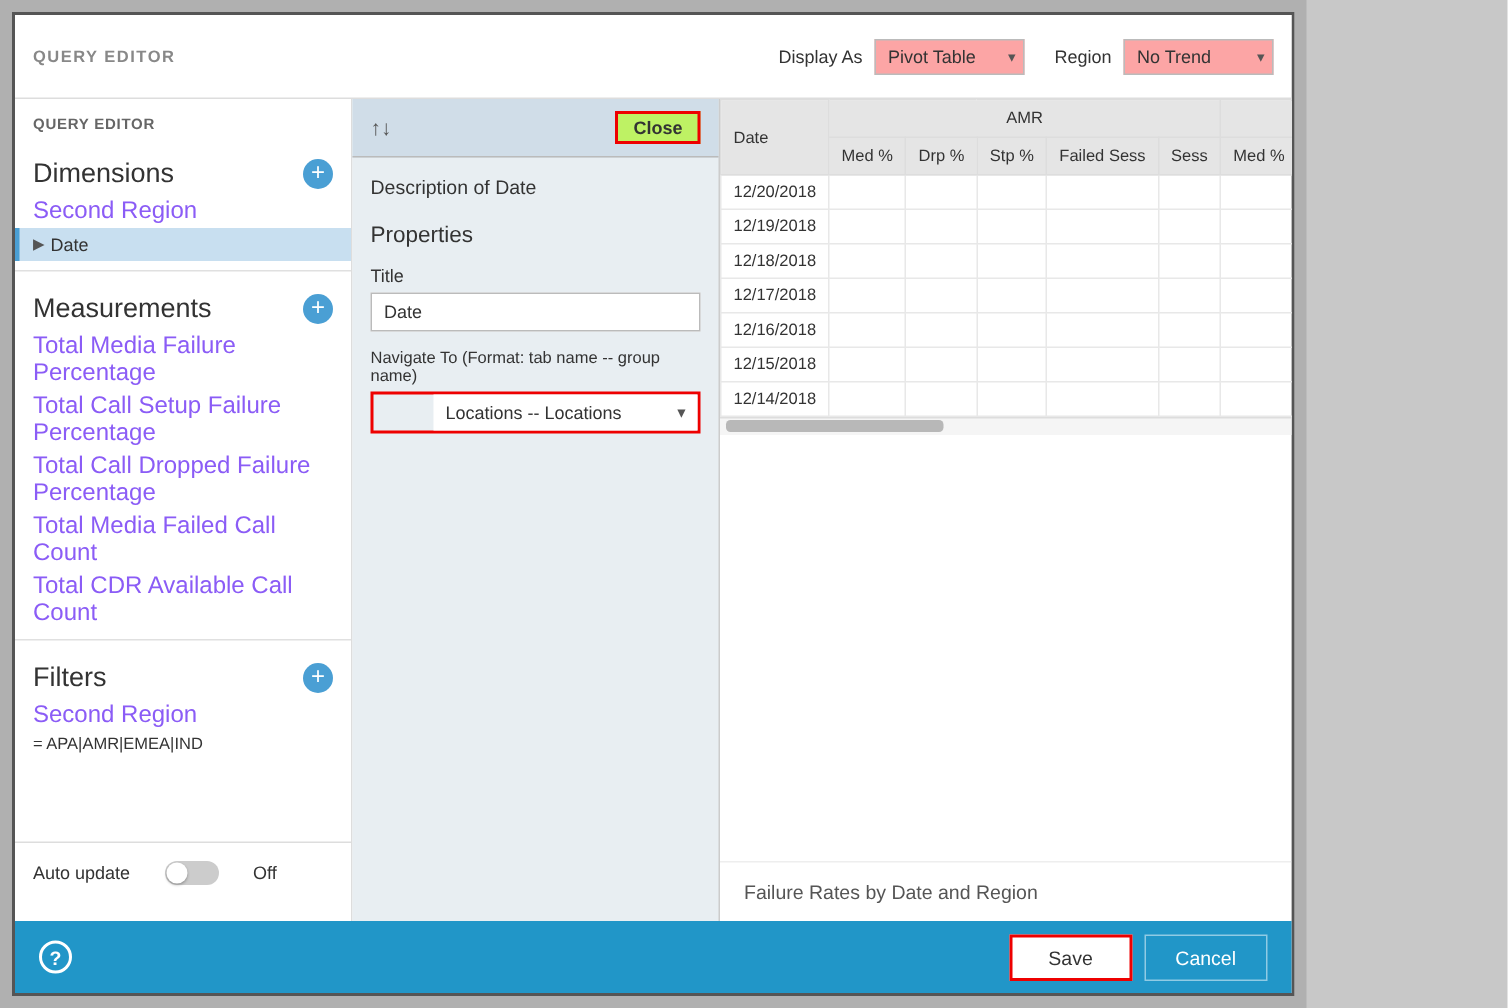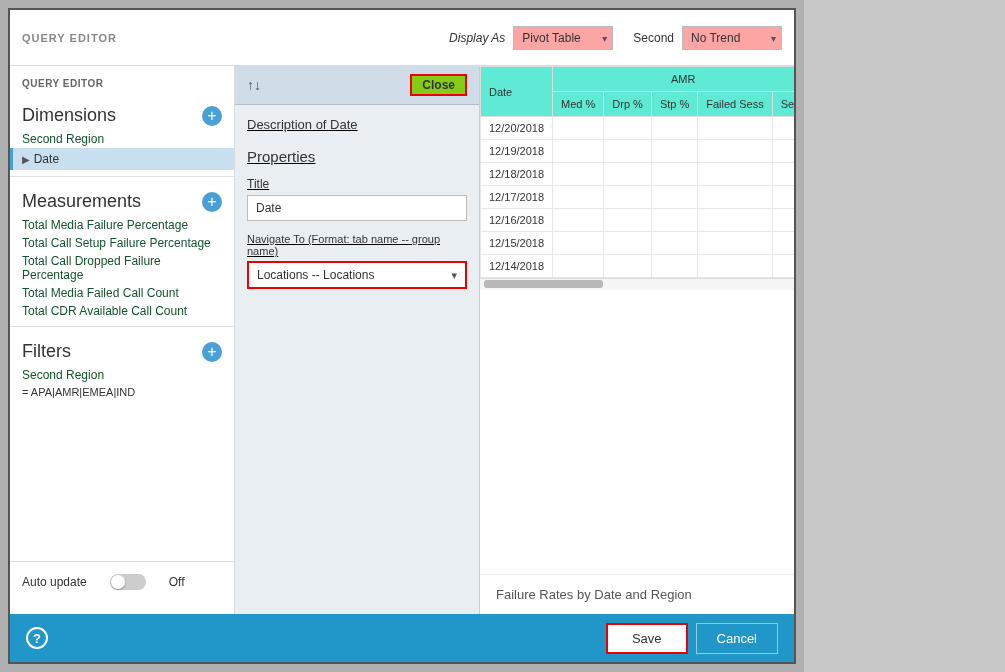--- a/index.html
+++ b/index.html
@@ -1,19 +1,19 @@
 <!DOCTYPE html>
 <html><head>
   <meta charset="utf-8">
   <style>
     * { box-sizing: border-box; margin: 0; padding: 0; }
     body { font-family: 'Segoe UI', Arial, sans-serif; font-size: 12px; background: #c8c8c8; width: 1005px; height: 672px; overflow: hidden; }
 
     .outer-frame {
-      width: 804px;
+      width: 871px;
       height: 672px;
       background: #b0b0b0;
       padding: 8px;
       display: flex;
       flex-direction: column;
     }
 
     .main-container {
       flex: 1;
       display: flex;
@@ -36,21 +36,20 @@
     .display-as-section {
       display: flex;
       align-items: center;
       gap: 8px;
       margin-left: auto;
     }
 
     .display-as-label {
       color: #333;
       font-size: 12px;
-      font-style: italic;
     }
 
     .select-box {
       border: 1px solid #bbb;
       background: #fca5a5;
       padding: 4px 24px 4px 8px;
       font-size: 12px;
       color: #333;
       appearance: none;
       position: relative;
@@ -129,22 +128,22 @@
       border-radius: 50%;
       font-size: 16px;
       cursor: pointer;
       display: flex;
       align-items: center;
       justify-content: center;
       line-height: 1;
     }
 
     .sidebar-link {
-      color: #14532d;
-      font-size: 12px;
+      color: #8b5cf6;
+      font-size: 16px;
       padding: 2px 12px;
       cursor: pointer;
       text-decoration: none;
       display: block;
     }
 
     .sidebar-item-selected {
       background: #c8dff0;
       border-left: 3px solid #4a9fd4;
       padding: 4px 12px 4px 9px;
@@ -221,31 +220,30 @@
 
     .sort-arrows {
       color: #555;
       font-size: 14px;
       cursor: pointer;
     }
 
     .close-btn {
       border: 2px solid #e00;
       color: #333;
-      background: #84cc16;
+      background: #bef264;
       padding: 2px 10px;
       font-size: 12px;
       cursor: pointer;
       font-weight: 600;
     }
 
     .middle-content {
       padding: 12px;
       flex: 1;
-      text-decoration: underline;
     }
 
     .description-label {
       font-size: 13px;
       color: #333;
       margin-bottom: 16px;
     }
 
     .properties-title {
       font-size: 15px;
@@ -305,20 +303,21 @@
       font-size: 11px;
       color: #333;
       margin-bottom: 4px;
       display: block;
     }
 
     .highlighted-select-wrapper {
       position: relative;
       width: 100%;
       border: 2px solid #e00;
+      padding-left: 40px;
     }
 
     .highlighted-select-wrapper::after {
       content: '▾';
       position: absolute;
       right: 8px;
       top: 50%;
       transform: translateY(-50%);
       pointer-events: none;
       color: #555;
@@ -351,21 +350,21 @@
       overflow: auto;
     }
 
     .data-table {
       width: 100%;
       border-collapse: collapse;
       font-size: 11px;
     }
 
     .data-table th {
-      background: #5eead4;
+      background: #e5e5e5;
       border: 1px solid #ddd;
       padding: 6px 8px;
       text-align: center;
       color: #333;
       font-weight: 500;
       white-space: nowrap;
     }
 
     .data-table td {
       border: 1px solid #e8e8e8;
@@ -456,21 +455,21 @@
 
     <div class="top-bar">
       <span style="color:#888;font-size:11px;letter-spacing:1px;font-weight:600;">QUERY EDITOR</span>
       <div class="display-as-section">
         <span class="display-as-label">Display As</span>
         <div class="select-wrapper">
           <select class="select-box">
             <option>Pivot Table</option>
           </select>
         </div>
-        <span class="trend-label">Second</span>
+        <span class="trend-label">Region</span>
         <div class="select-wrapper">
           <select class="select-box">
             <option>No Trend</option>
           </select>
         </div>
       </div>
     </div>
 
     <div class="content-area">
 

